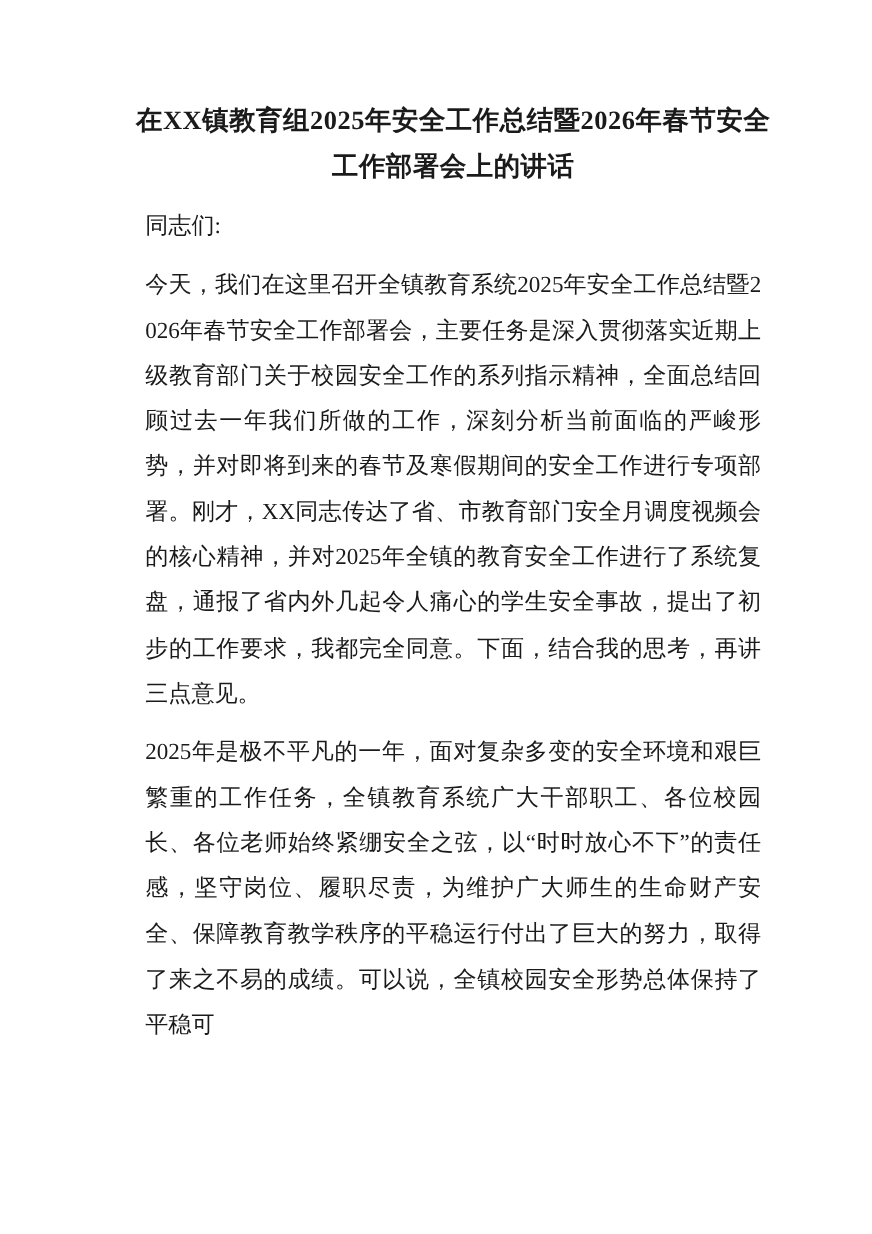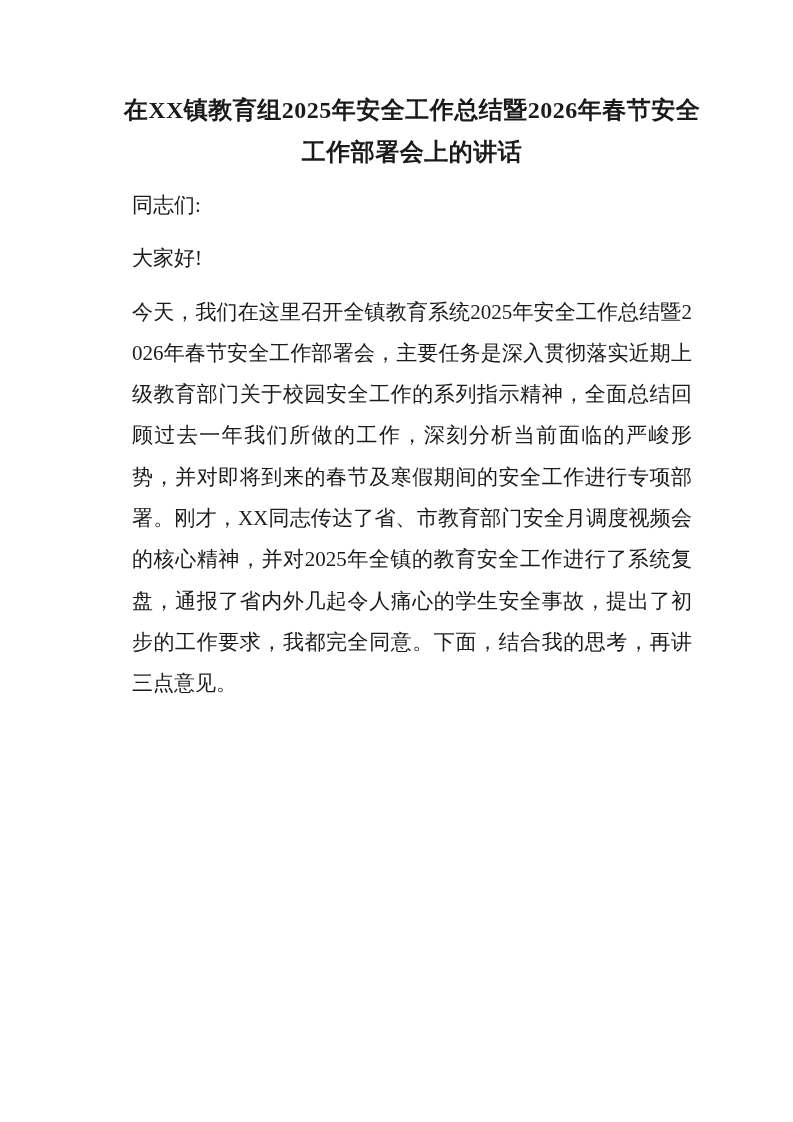--- a/index.html
+++ b/index.html
@@ -39,16 +39,16 @@
     word-break: break-all;
   }
 </style>
 </head>
 <body>
 
 <div class="page">
   <div class="doc">
     <h1 class="doc-title">在XX镇教育组2025年安全工作总结暨2026年春节安全工作部署会上的讲话</h1>
     <p>同志们:</p>
-    <p>大家好!</p>
     <p>今天，我们在这里召开全镇教育系统2025年安全工作总结暨2026年春节安全工作部署会，主要任务是深入贯彻落实近期上级教育部门关于校园安全工作的系列指示精神，全面总结回顾过去一年我们所做的工作，深刻分析当前面临的严峻形势，并对即将到来的春节及寒假期间的安全工作进行专项部署。刚才，XX同志传达了省、市教育部门安全月调度视频会的核心精神，并对2025年全镇的教育安全工作进行了系统复盘，通报了省内外几起令人痛心的学生安全事故，提出了初步的工作要求，我都完全同意。下面，结合我的思考，再讲三点意见。</p>
+    <p>2025年是极不平凡的一年，面对复杂多变的安全环境和艰巨繁重的工作任务，全镇教育系统广大干部职工、各位校园长、各位老师始终紧绷安全之弦，以“时时放心不下”的责任感，坚守岗位、履职尽责，为维护广大师生的生命财产安全、保障教育教学秩序的平稳运行付出了巨大的努力，取得了来之不易的成绩。可以说，全镇校园安全形势总体保持了平稳可</p>
   </div>
 </div>
 
 </body></html>

